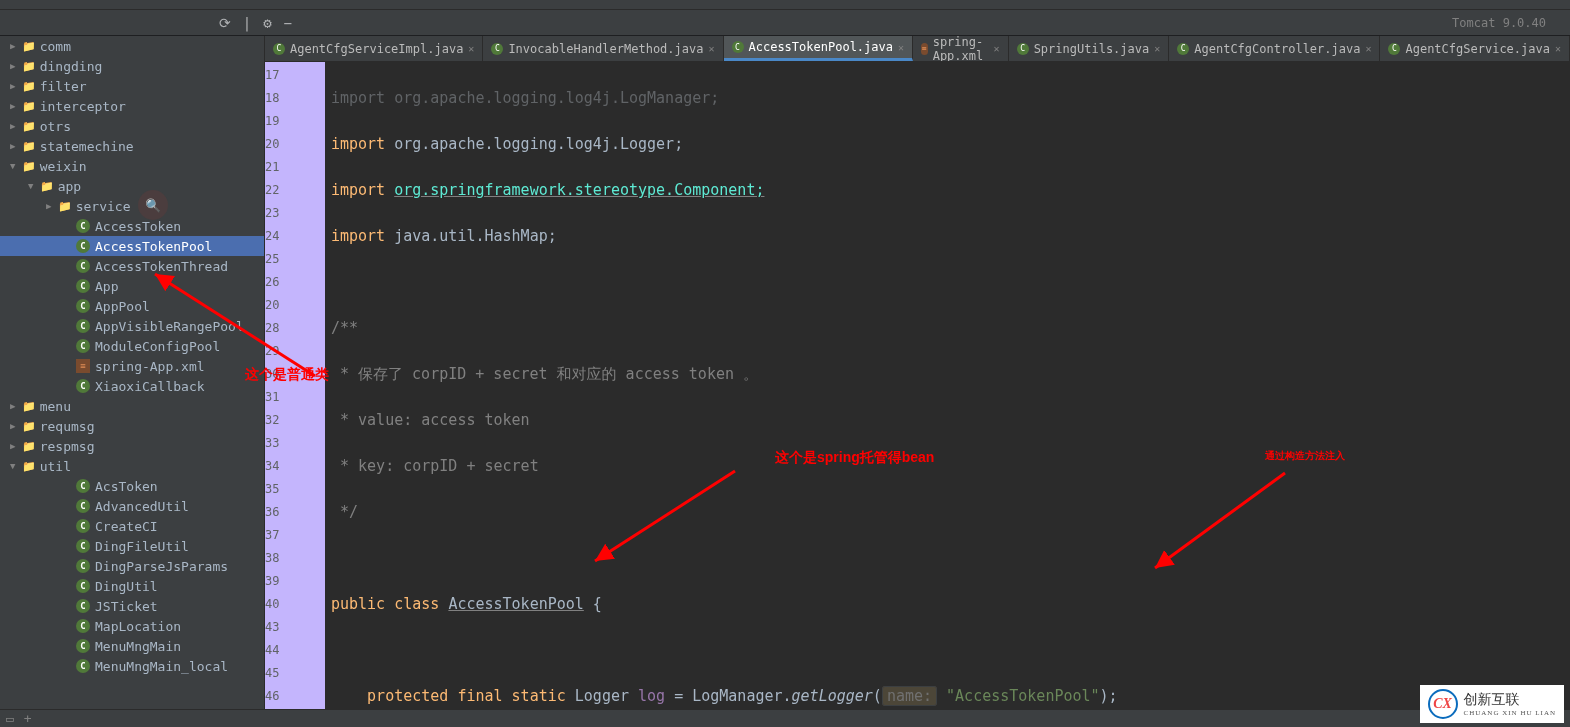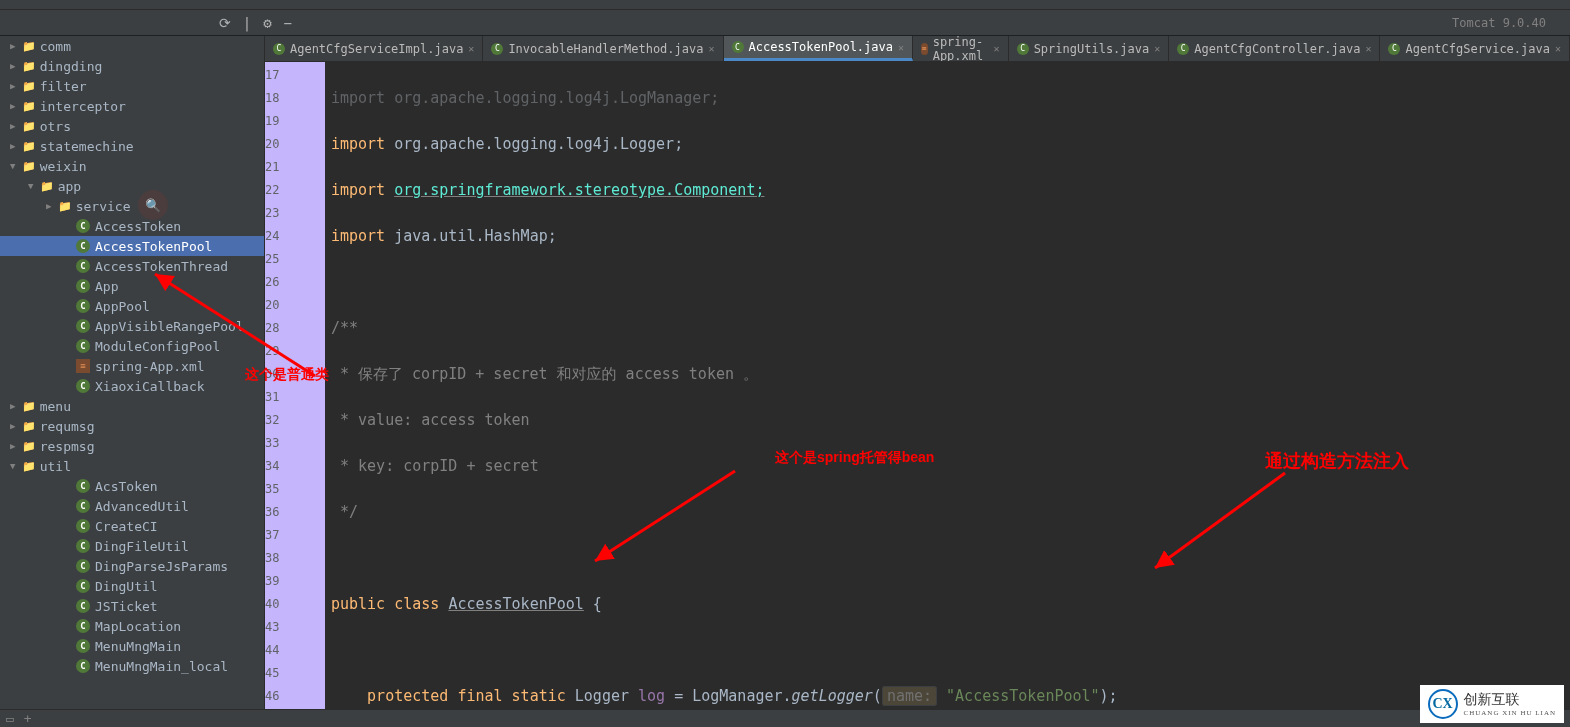--- a/index.html
+++ b/index.html
@@ -131,21 +131,21 @@
 .watermark {
   position: absolute;
   bottom: 4px; right: 6px;
   display: flex;
   align-items: center;
   gap: 6px;
   background: #fff;
   padding: 4px 8px;
   font-family: "Microsoft YaHei";
 }
-.watermark-logo { width: 30px; height: 30px; border-radius: 15px; border: 2px solid #0b6cbd; display: flex; align-items: center; justify-content: center; color: #0369a1; font-weight: bold; font-size: 14px; }
+.watermark-logo { width: 30px; height: 30px; border-radius: 15px; border: 2px solid #0b6cbd; display: flex; align-items: center; justify-content: center; color: #ef4444; font-weight: bold; font-style: italic; font-size: 14px; }
 .watermark-text { font-size: 14px; color: #333; font-weight: 500; }
 .watermark-sub { font-size: 7px; color: #555; letter-spacing: 1px; }
 .find-icon {
   position: absolute;
   left: 138px; top: 190px;
   width: 30px; height: 30px;
   border-radius: 15px;
   background: rgba(90,60,60,0.5);
   display: flex; align-items: center; justify-content: center;
   color: #aaa;
@@ -447,21 +447,21 @@
     <div class="annotation" style="left:470px; top:413px; font-size:14px">这个是spring托管得bean</div>
     <svg class="arrow-svg" style="left:310px; top:425px" width="180" height="120">
       <defs>
           <marker id="ar2" markerWidth="8" markerHeight="8" refX="6" refY="3" orient="auto">
             <path d="M0,0 L6,3 L0,6 Z" fill="red"></path>
           </marker>
         </defs>
       <line x1="160" y1="10" x2="20" y2="100" stroke="red" stroke-width="3" marker-end="url(#ar2)"></line>
     </svg>
 
-    <div class="annotation" style="left:960px; top:413px; font-size:18px">通过构造方法注入</div>
+    <div class="annotation" style="left:960px; top:413px; font-size:10px">通过构造方法注入</div>
     <svg class="arrow-svg" style="left:880px; top:427px" width="180" height="120">
       <defs>
           <marker id="ar3" markerWidth="8" markerHeight="8" refX="6" refY="3" orient="auto">
             <path d="M0,0 L6,3 L0,6 Z" fill="red"></path>
           </marker>
         </defs>
       <line x1="140" y1="10" x2="10" y2="105" stroke="red" stroke-width="3" marker-end="url(#ar3)"></line>
     </svg>
 
   </div>

